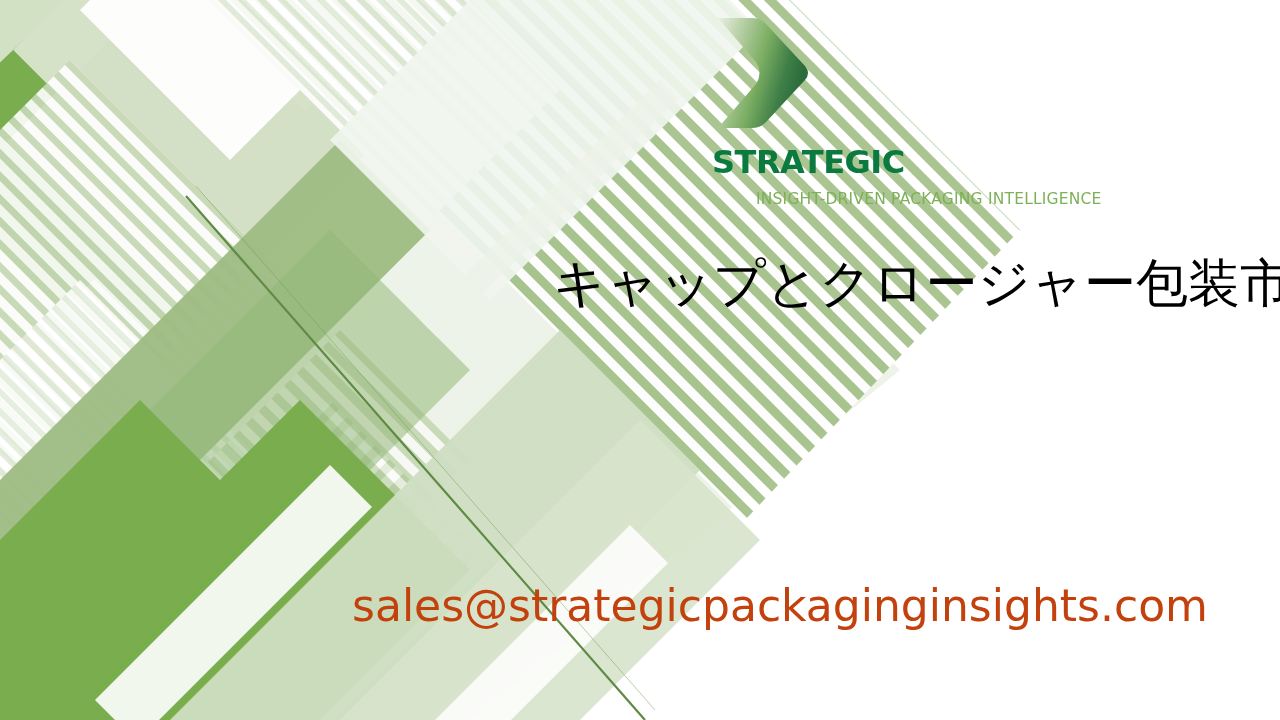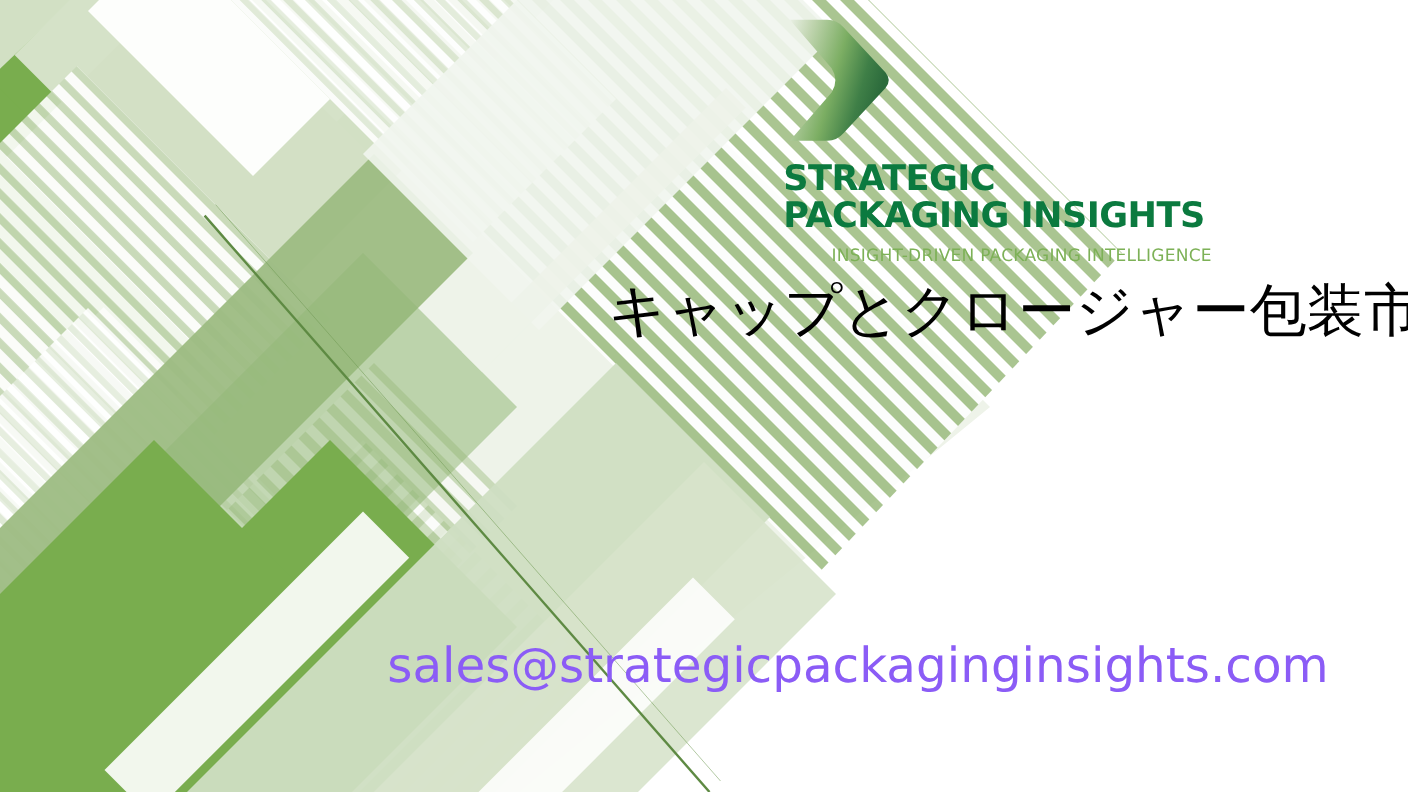--- a/index.html
+++ b/index.html
@@ -94,21 +94,21 @@
 
   
   #contact-email {
     position: absolute;
     left: 352px;
     top: 579px;
     font-family: "DejaVu Sans", "Liberation Sans", sans-serif;
     font-size: 44px;
     line-height: 54px;
     font-weight: normal;
-    color: #8b5cf6;
+    color: #c2410c;
     white-space: nowrap;
   }
 </style>
 </head>
 <body>
 
 <div id="slide">
 
   <div id="bg-decoration">
     <svg viewBox="0 0 1280 720" xmlns="http://www.w3.org/2000/svg">
@@ -228,21 +228,20 @@
                  Q49 114 40 114
                  L6 114
                  L44 70
                  Q51 59 44 48
                  Z" fill="url(#chevGrad)"></path>
       </svg>
     </div>
 
     <div id="logo-text-block">
       <div class="logo-line">STRATEGIC</div>
-      <div class="logo-line">PACKAGING INSIGHTS</div>
       <div id="logo-tagline">INSIGHT-DRIVEN PACKAGING INTELLIGENCE</div>
     </div>
   </div>
 
   <div id="slide-title">キャップとクロージャー包装市</div>
 
   <div id="contact-email">sales@strategicpackaginginsights.com</div>
 
 </div>
 

